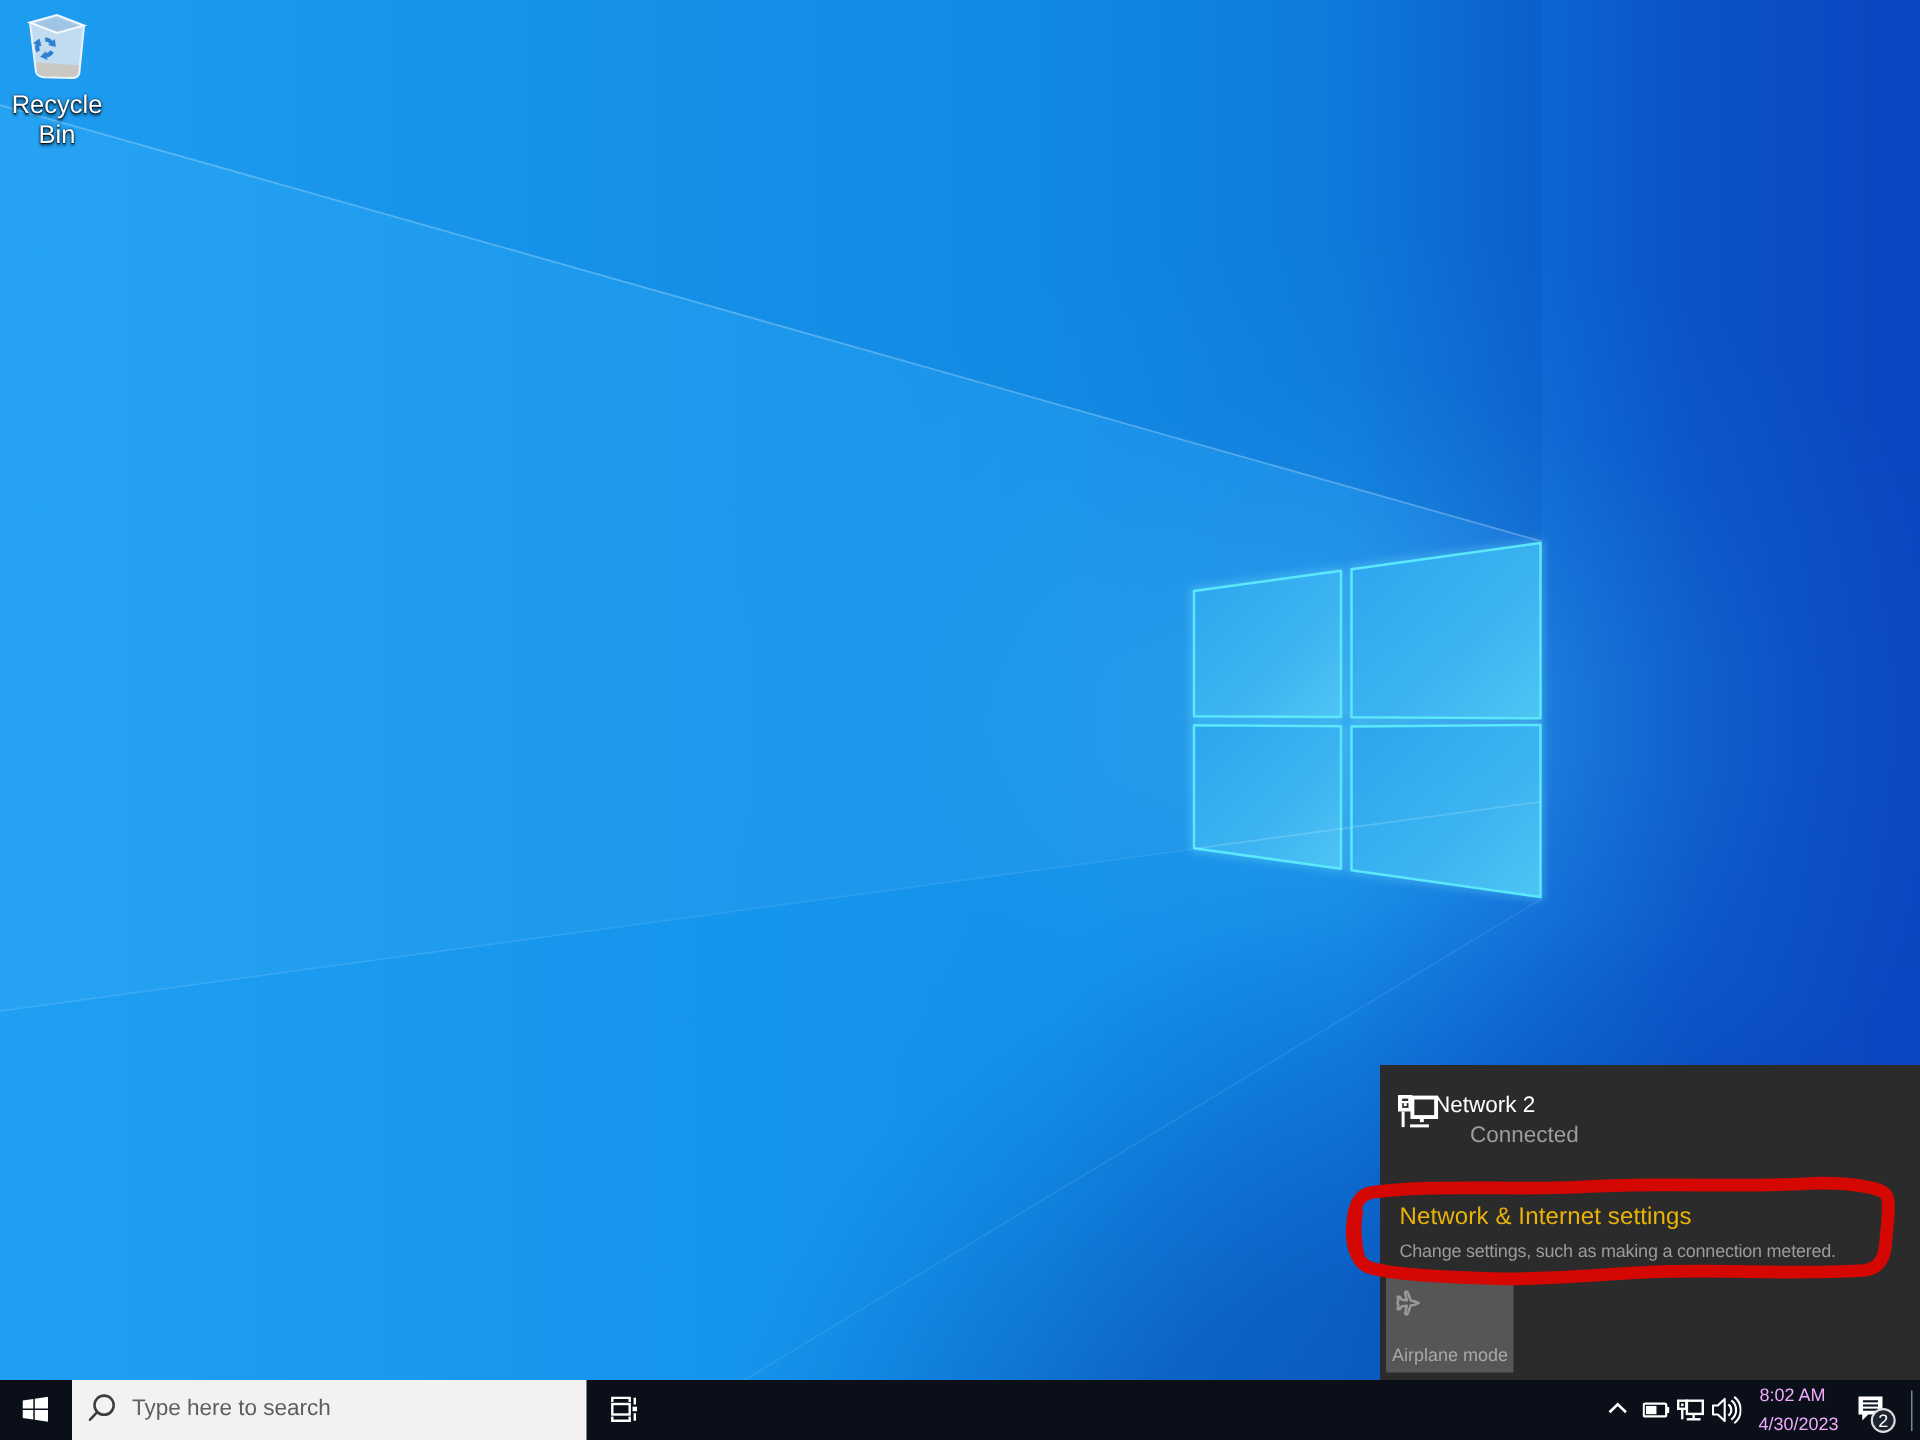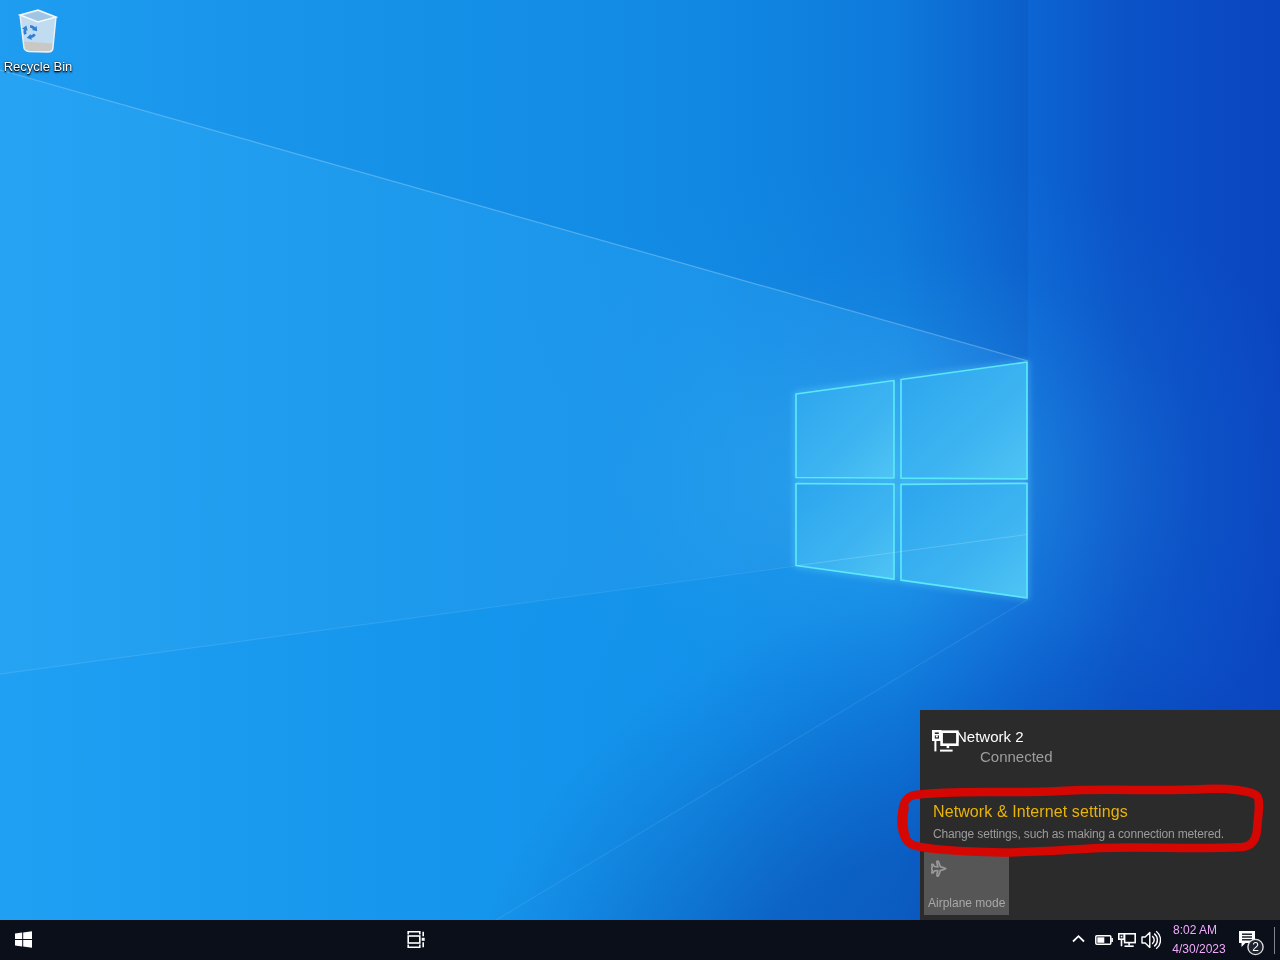--- a/index.html
+++ b/index.html
@@ -1,21 +1,21 @@
 <!DOCTYPE html>
 <html><head>
 <meta charset="utf-8">
 <style>
   html,body{margin:0;padding:0;width:1280px;height:960px;overflow:hidden;
     font-family:"Liberation Sans",sans-serif;}
   #stage{position:relative;width:1280px;height:960px;background:#1193ea;overflow:hidden;}
   #wall{position:absolute;left:0;top:0;}
   
   #rbin{position:absolute;left:0;top:8px;width:76px;text-align:center;}
-  #rbin .lbl{margin-top:2px;font-size:13px;color:#fff;
+  #rbin .lbl{margin-top:2px;font-size:17px;color:#fff;
     text-shadow:0 1px 1px rgba(0,0,0,0.95),0 0 2px rgba(0,0,0,0.7),0 2px 2px rgba(0,0,0,0.5);}
   
   #flyout{position:absolute;left:920px;top:710px;width:360px;height:210px;
     background:#2b2b2b;color:#fff;}
   #netrow{position:absolute;left:12px;top:18px;}
   #netrow svg{position:absolute;left:0;top:0.5px;}
   #netrow .t1{position:absolute;left:24px;top:0;font-size:15px;color:#fff;white-space:nowrap;}
   #netrow .t2{position:absolute;left:48px;top:19.5px;font-size:15px;color:#9d9d9d;white-space:nowrap;}
   #nis{position:absolute;left:13px;top:93px;font-size:16px;letter-spacing:0.1px;color:#eab308;white-space:nowrap;}
   #nis2{position:absolute;left:13px;top:116.5px;font-size:12px;letter-spacing:-0.15px;color:#9b9b9b;white-space:nowrap;}
@@ -158,20 +158,27 @@
     <div id="startbtn">
       <svg width="17" height="17" viewBox="0 0 17 17" style="position:absolute;left:15px;top:11px">
         <g fill="#ffffff">
           <polygon points="0,2.6 7.2,1.6 7.2,8 0,8"></polygon>
           <polygon points="8.2,1.45 17,0.2 17,8 8.2,8"></polygon>
           <polygon points="0,9 7.2,9 7.2,15.4 0,14.4"></polygon>
           <polygon points="8.2,9 17,9 17,16.8 8.2,15.55"></polygon>
         </g>
       </svg>
     </div>
+    <div id="searchbox">
+      <svg width="20" height="20" viewBox="0 0 20 20" style="position:absolute;left:11px;top:9px">
+        <circle cx="10.4" cy="7.8" r="6.4" fill="none" stroke="#3d3d3d" stroke-width="1.7"></circle>
+        <line x1="5.8" y1="12.4" x2="0.9" y2="17.6" stroke="#3d3d3d" stroke-width="1.7" stroke-linecap="round"></line>
+      </svg>
+      <div class="txt">Type here to search</div>
+    </div>
     <div id="taskview">
       <svg width="18" height="17" viewBox="0 0 18 17" style="position:absolute;left:8px;top:11px">
         <g fill="none" stroke="#ffffff" stroke-width="1.6">
           <rect x="1.2" y="5" width="11.6" height="7"></rect>
           <path d="M1.2,3.6 V0.8 H12.8 V3.6"></path>
           <path d="M1.2,13.4 V16.2 H12.8 V13.4"></path>
           <line x1="16.2" y1="0.8" x2="16.2" y2="5.3"></line>
           <line x1="16.2" y1="11.2" x2="16.2" y2="16.2"></line>
         </g>
         <rect x="14.7" y="6.8" width="3" height="3" fill="#ffffff"></rect>

